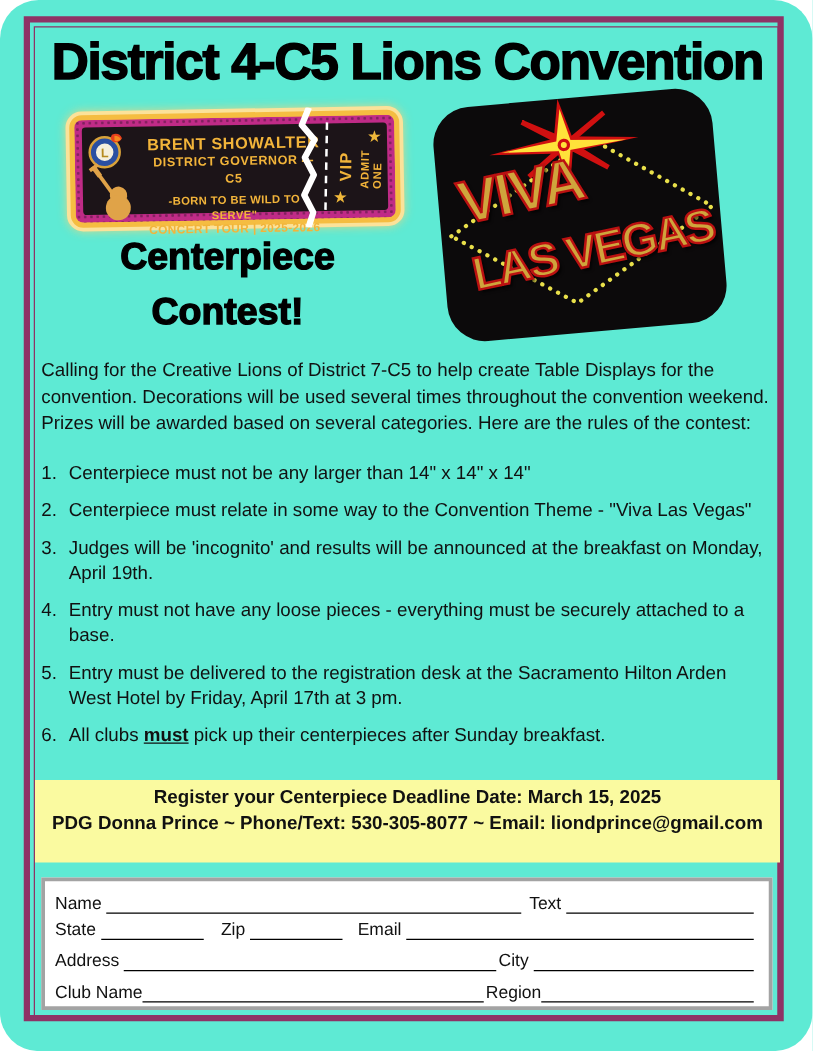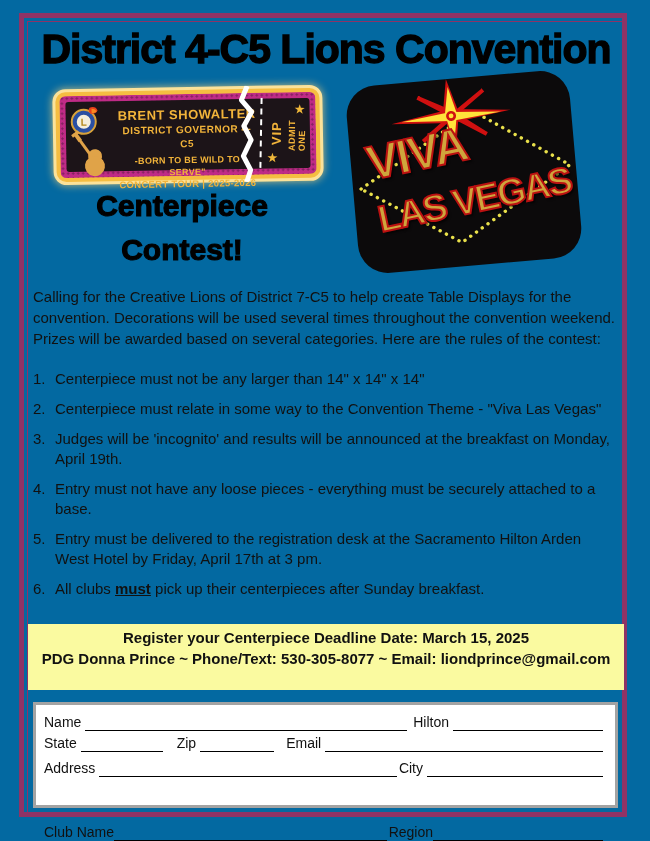--- a/index.html
+++ b/index.html
@@ -1,19 +1,19 @@
 <!DOCTYPE html>
 <html><head>
 <meta charset="utf-8">
 <style>
   :root{ --purple:#8e3366; }
   *{margin:0;padding:0;box-sizing:border-box;}
   html,body{background:#fff;}
   body{font-family:"Liberation Sans", sans-serif; color:#1a1a1a;}
-  .page{position:relative;width:650px;height:841px;background:#0369a1;overflow:hidden;}
+  .page{position:relative;width:650px;height:841px;background:#5eead4;overflow:hidden;border-radius:31px;}
 
   
   .frame-outer{position:absolute;left:19px;top:13px;width:608px;height:804px;border:5px solid var(--purple);}
   .frame-inner{position:absolute;left:27px;top:21px;width:596px;height:792px;border:1px solid var(--purple);}
 
   
   .title{position:absolute;left:28px;top:26px;width:596px;text-align:center;
     font-size:41px;font-weight:900;letter-spacing:-1px;color:#000;
     -webkit-text-stroke:1.3px #000;}
 
@@ -195,38 +195,38 @@
 
   <div class="register">
     <div>Register your Centerpiece Deadline Date: March 15, 2025</div>
     <div>PDG Donna Prince ~  Phone/Text:  530-305-8077 ~  Email: liondprince@gmail.com</div>
   </div>
 
   <div class="form">
     <div class="frow r1">
       <span class="lbl">Name</span>
       <span class="fline"></span>
-      <span class="lbl" style="padding-left:4px;">Hilton</span>
+      <span class="lbl" style="padding-left:4px;">Text</span>
       <span class="fline fixed" style="width:150px;"></span>
     </div>
     <div class="frow r3">
       <span class="lbl">State</span>
       <span class="fline fixed" style="width:82px;"></span>
       <span class="lbl" style="padding-left:12px;">Zip</span>
       <span class="fline fixed" style="width:74px;"></span>
       <span class="lbl" style="padding-left:10px;">Email</span>
       <span class="fline"></span>
     </div>
     <div class="frow r2">
       <span class="lbl">Address</span>
       <span class="fline"></span>
       <span class="lbl">City</span>
       <span class="fline fixed" style="width:176px;"></span>
     </div>
     <div class="frow r4">
-      <span class="lbl" style="padding-right:0;margin-top:39px;">Club Name</span>
+      <span class="lbl" style="padding-right:0;">Club Name</span>
       <span class="fline"></span>
       <span class="lbl" style="padding-right:0;">Region</span>
       <span class="fline fixed" style="width:170px;"></span>
     </div>
   </div>
 
 </div>
 
 </body></html>

